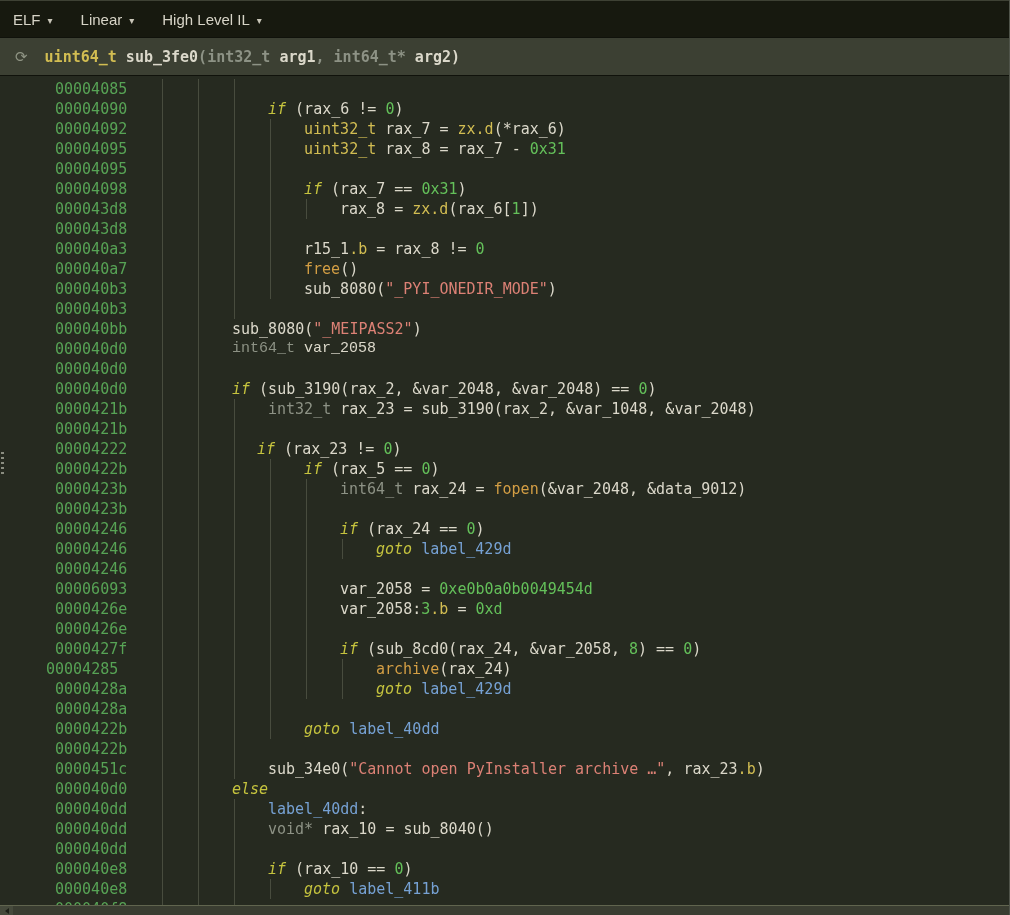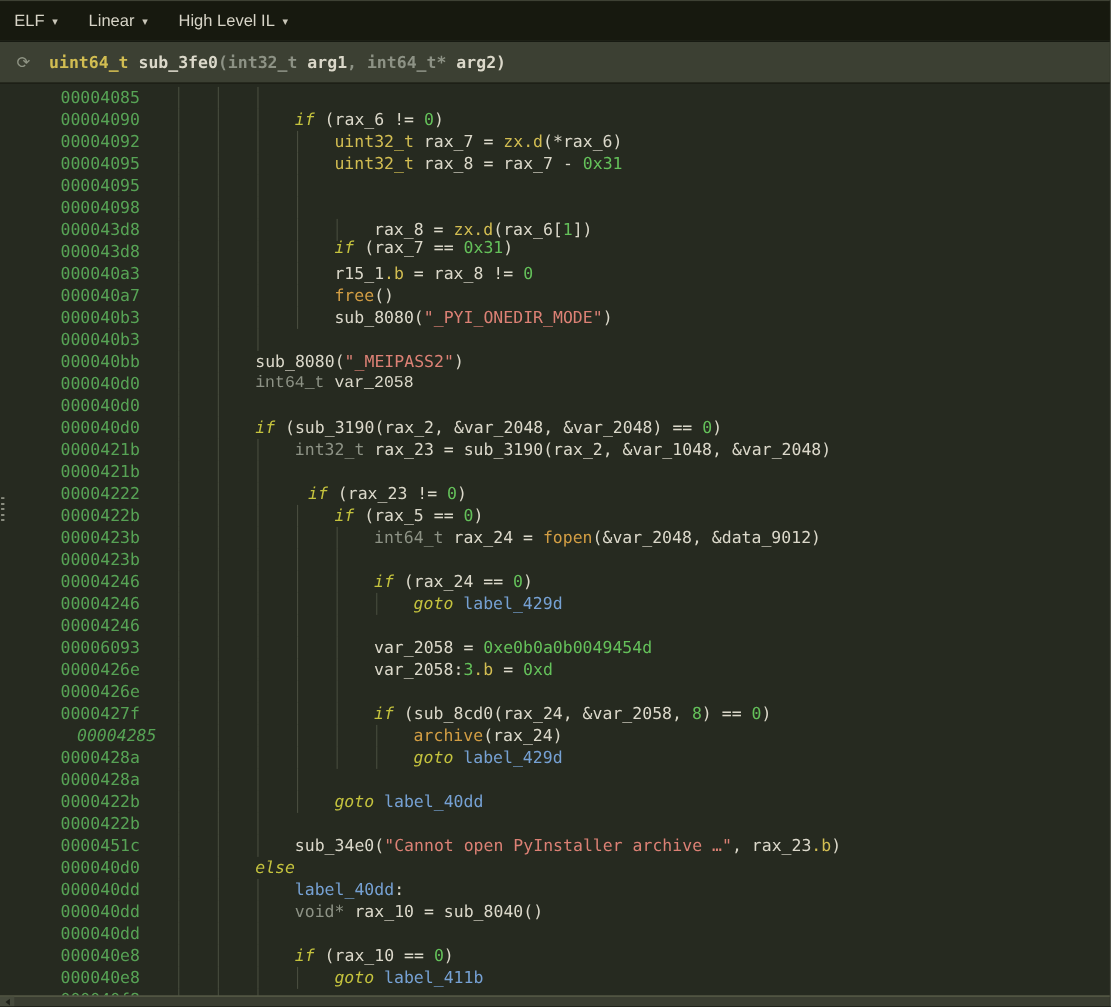--- a/index.html
+++ b/index.html
@@ -116,21 +116,21 @@
         <div class="guide" style="left: 198px;"></div>
         <div class="guide" style="left: 234px;"></div>
         <div class="guide" style="left: 270px;"></div>
       </div>
       <div class="row">
         <span class="addr" style="left: 55px;">00004098</span>
         <div class="guide" style="left: 162px;"></div>
         <div class="guide" style="left: 198px;"></div>
         <div class="guide" style="left: 234px;"></div>
         <div class="guide" style="left: 270px;"></div>
-        <span class="toks" style="left: 304px; margin-top: 36px;"><span class="tk-kw">if </span><span class="tk-tx">(rax_7 == </span><span class="tk-num">0x31</span><span class="tk-tx">)</span></span>
+        <span class="toks" style="left: 304px;"><span class="tk-kw">if </span><span class="tk-tx">(rax_7 == </span><span class="tk-num">0x31</span><span class="tk-tx">)</span></span>
       </div>
       <div class="row">
         <span class="addr" style="left: 55px;">000043d8</span>
         <div class="guide" style="left: 162px;"></div>
         <div class="guide" style="left: 198px;"></div>
         <div class="guide" style="left: 234px;"></div>
         <div class="guide" style="left: 270px;"></div>
         <div class="guide" style="left: 306px;"></div>
         <span class="toks" style="left: 340px;"><span class="tk-tx">rax_8 = </span><span class="tk-ty">zx.d</span><span class="tk-tx">(rax_6[</span><span class="tk-num">1</span><span class="tk-tx">])</span></span>
       </div>
@@ -205,21 +205,21 @@
         <span class="addr" style="left: 55px;">0000421b</span>
         <div class="guide" style="left: 162px;"></div>
         <div class="guide" style="left: 198px;"></div>
         <div class="guide" style="left: 234px;"></div>
       </div>
       <div class="row">
         <span class="addr" style="left: 55px;">00004222</span>
         <div class="guide" style="left: 162px;"></div>
         <div class="guide" style="left: 198px;"></div>
         <div class="guide" style="left: 234px;"></div>
-        <span class="toks" style="left: 280px;"><span class="tk-kw">if </span><span class="tk-tx">(rax_23 != </span><span class="tk-num">0</span><span class="tk-tx">)</span></span>
+        <span class="toks" style="left: 257px;"><span class="tk-kw">if </span><span class="tk-tx">(rax_23 != </span><span class="tk-num">0</span><span class="tk-tx">)</span></span>
       </div>
       <div class="row">
         <span class="addr" style="left: 55px;">0000422b</span>
         <div class="guide" style="left: 162px;"></div>
         <div class="guide" style="left: 198px;"></div>
         <div class="guide" style="left: 234px;"></div>
         <div class="guide" style="left: 270px;"></div>
         <span class="toks" style="left: 304px;"><span class="tk-kw">if </span><span class="tk-tx">(rax_5 == </span><span class="tk-num">0</span><span class="tk-tx">)</span></span>
       </div>
       <div class="row">
@@ -295,21 +295,21 @@
       <div class="row">
         <span class="addr" style="left: 55px;">0000427f</span>
         <div class="guide" style="left: 162px;"></div>
         <div class="guide" style="left: 198px;"></div>
         <div class="guide" style="left: 234px;"></div>
         <div class="guide" style="left: 270px;"></div>
         <div class="guide" style="left: 306px;"></div>
         <span class="toks" style="left: 340px;"><span class="tk-kw">if </span><span class="tk-tx">(sub_8cd0(rax_24, &amp;var_2058, </span><span class="tk-num">8</span><span class="tk-tx">) == </span><span class="tk-num">0</span><span class="tk-tx">)</span></span>
       </div>
       <div class="row">
-        <span class="addr" style="left: 70px; font-style: italic;">00004285</span>
+        <span class="addr" style="left: 46px;">00004285</span>
         <div class="guide" style="left: 162px;"></div>
         <div class="guide" style="left: 198px;"></div>
         <div class="guide" style="left: 234px;"></div>
         <div class="guide" style="left: 270px;"></div>
         <div class="guide" style="left: 306px;"></div>
         <div class="guide" style="left: 342px;"></div>
         <span class="toks" style="left: 376px;"><span class="tk-imp">archive</span><span class="tk-tx">(rax_24)</span></span>
       </div>
       <div class="row">
         <span class="addr" style="left: 55px;">0000428a</span>

